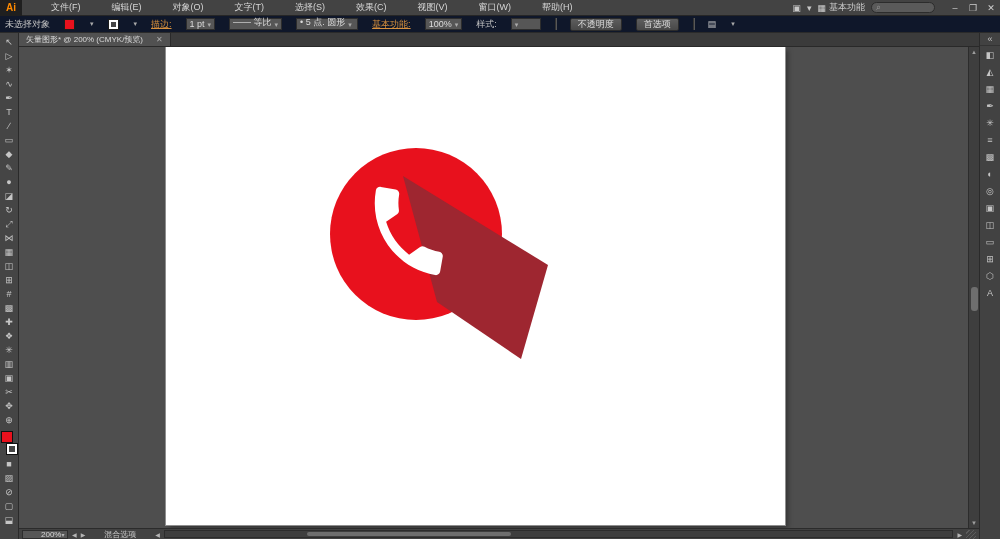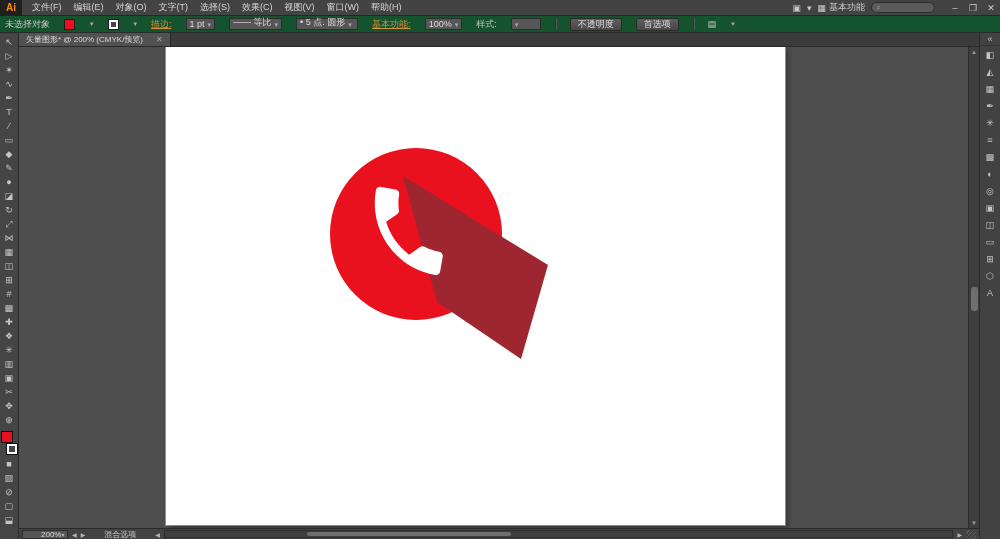--- a/index.html
+++ b/index.html
@@ -9,30 +9,30 @@
     background:#4e4e4e; color:#d6d6d6;
     font-family:"Liberation Sans", sans-serif; font-size:9px;
     display:flex; flex-direction:column; user-select:none;
   }
   
   .titlebar{ height:16px; background:#434343; border-bottom:1px solid #262626;
     display:flex; align-items:center; flex:0 0 auto; }
   .logo{ width:22px; height:16px; background:#1f1f1f; color:#ff8a00; font-weight:bold;
     font-size:10px; display:flex; align-items:center; justify-content:center; }
   .menus{ display:flex; align-items:center; height:100%; margin-left:4px; }
-  .menu-item{ padding:0 6px; height:100%; display:flex; align-items:center; cursor:default; }
+  .menu-item{ padding:0 6px; height:100%; display:flex; align-items:center; cursor:default;margin-left:19px; }
   .tb-right{ margin-left:auto; display:flex; align-items:center; gap:6px; padding-right:3px; }
   .tb-icon{ color:#c8c8c8; font-size:9px; }
   .workspace{ display:flex; align-items:center; gap:3px; color:#cfcfcf; }
   .searchbox{ width:64px; height:11px; background:#5a5a5a; border:1px solid #2c2c2c;
     border-radius:6px; display:flex; align-items:center; padding:0 4px; color:#9a9a9a; }
   .winbtns{ display:flex; gap:6px; margin-left:8px; color:#cfcfcf; }
   .winbtn{ width:12px; text-align:center; cursor:default; }
   
-  .controlbar{ height:17px; background:#14532d; border-bottom:1px solid #2a2a2a;
+  .controlbar{ height:17px; background:#0f172a; border-bottom:1px solid #2a2a2a;
     display:flex; align-items:center; gap:14px; padding:0 5px; flex:0 0 auto; }
   .ctl-label{ color:#c3c3c3; }
   .ctl-link{ color:#d9913d; text-decoration:underline; }
   .combo{ background:#565656; border:1px solid #2d2d2d; height:12px; min-width:18px;
     display:inline-flex; align-items:flex-end; gap:3px; padding:0 3px; color:#dcdcdc; }
   .combo .caret{ color:#aaa; font-size:7px; }
   .swatch{ width:11px; height:11px; border:1px solid #1c1c1c; display:inline-block; }
   .swatch.fill{ background:#e8111d; }
   .swatch.stroke{ background:#fff; position:relative; }
   .swatch.stroke::after{ content:""; position:absolute; inset:2px; background:#464646; }

